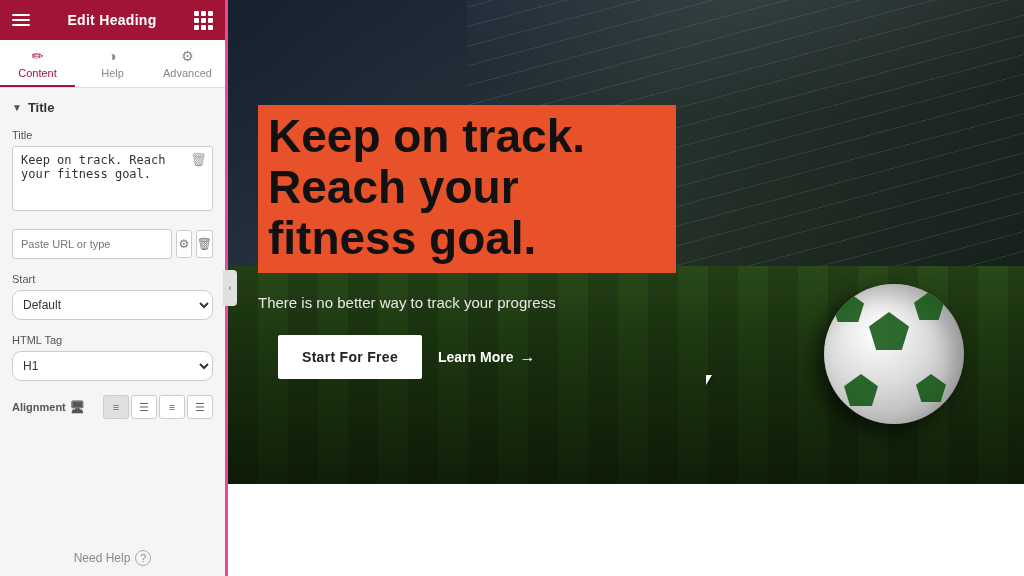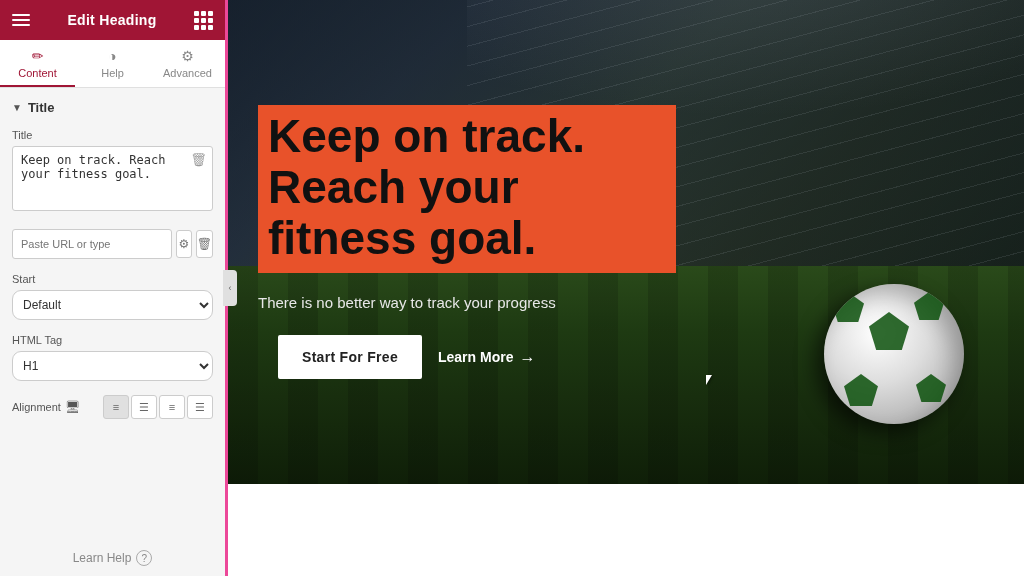--- a/index.html
+++ b/index.html
@@ -190,20 +190,21 @@
       align-items: center;
       gap: 8px;
     }
     .align-label {
       font-size: 11px;
       color: #555;
       display: flex;
       align-items: center;
       gap: 4px;
       flex: 1;
+      font-weight: bold;
     }
     .align-buttons {
       display: flex;
       gap: 2px;
     }
     .align-btn {
       width: 26px;
       height: 24px;
       border: 1px solid #ccc;
       border-radius: 3px;
@@ -584,21 +585,21 @@
           <button class="align-btn">☰</button>
           <button class="align-btn">≡</button>
           <button class="align-btn">☰</button>
         </div>
       </div>
     </div>
 
   </div>
 
   <div class="need-help">
-    <span>Learn Help</span>
+    <span>Need Help</span>
     <span class="help-icon">?</span>
   </div>
 
   <div class="side-collapse">‹</div>
 </div>
 
 <div class="main-area">
 
   <div class="bg-stadium">
     <div class="stadium-structure">

